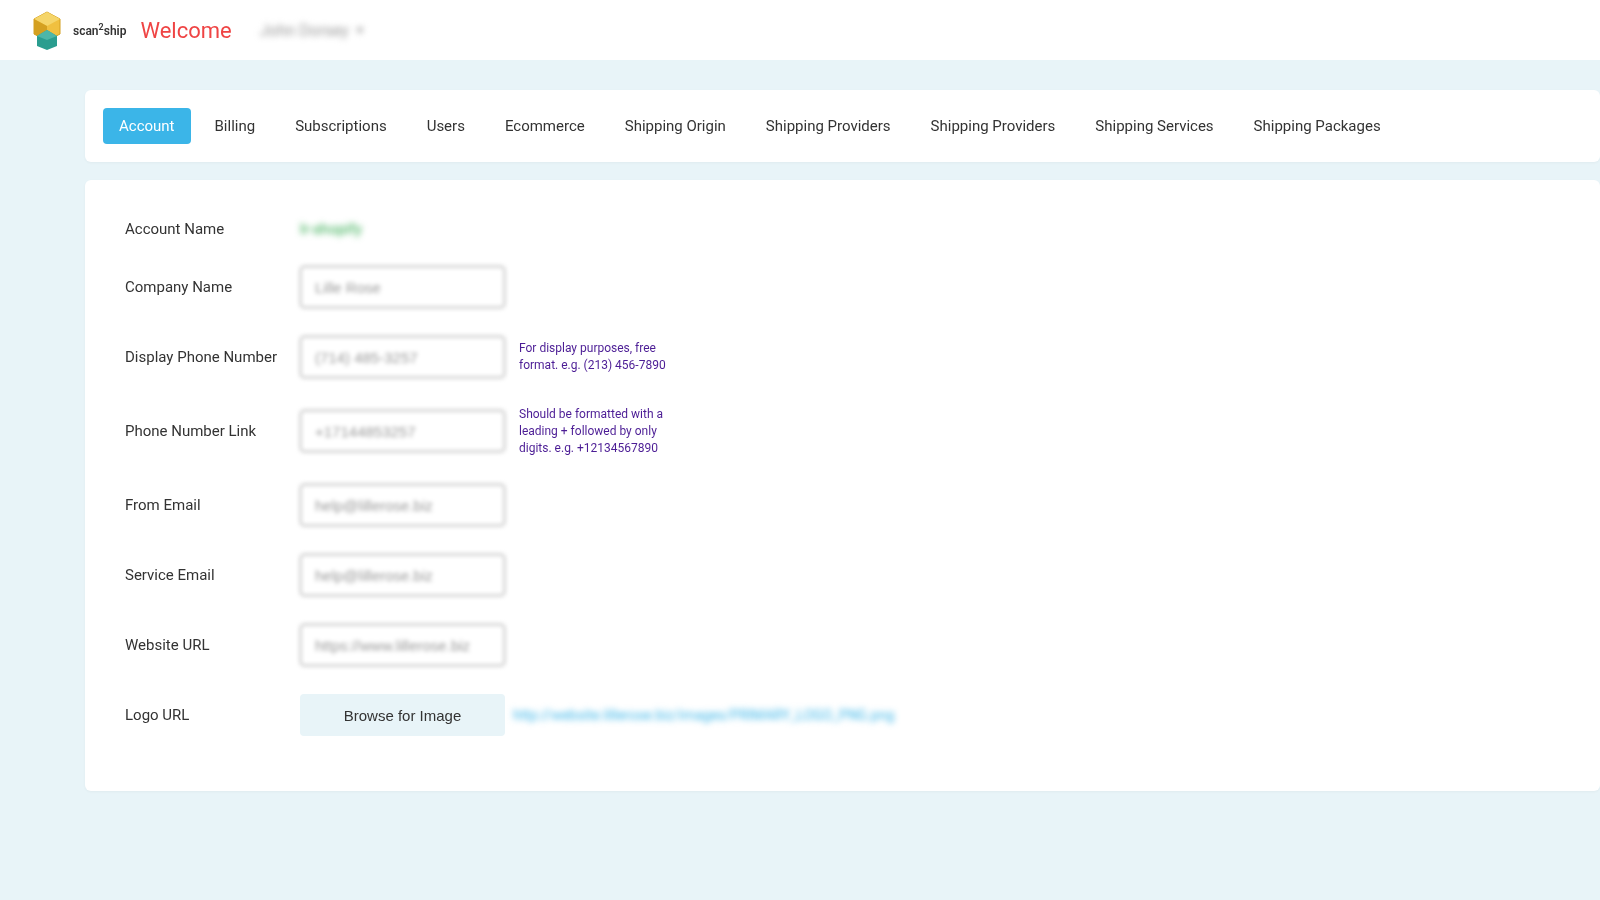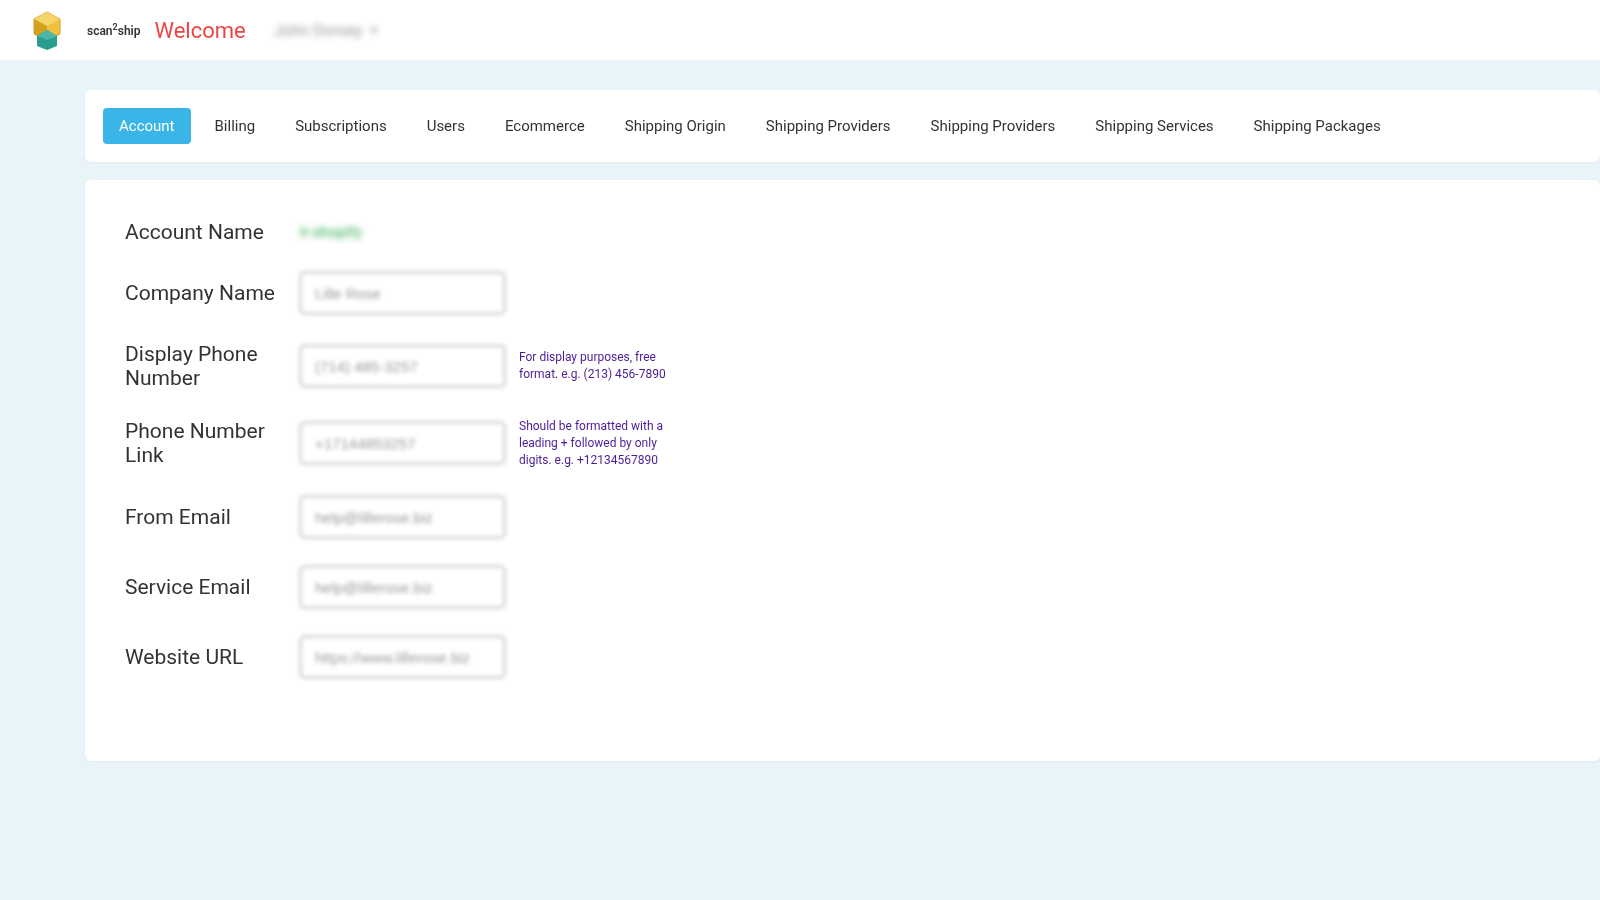--- a/index.html
+++ b/index.html
@@ -15,21 +15,21 @@
     .header {
       display: flex;
       align-items: center;
       padding: 10px 30px;
       background: #fff;
       gap: 10px;
     }
     .logo-block {
       display: flex;
       align-items: center;
-      gap: 23px;
+      gap: 9px;
       justify-content: flex-end;
     }
     .logo-icon {
       width: 34px;
       height: 40px;
       position: relative;
     }
     .logo-text {
       font-size: 12px;
       font-weight: 600;
@@ -88,21 +88,21 @@
       padding: 40px 40px 55px;
       box-shadow: 0 1px 3px rgba(0,0,0,0.04);
     }
     .form-row {
       display: flex;
       align-items: center;
       margin-bottom: 28px;
     }
     .form-label {
       width: 175px;
-      font-size: 21px;
+      font-size: 15px;
       color: #333;
       flex-shrink: 0;
     }
     .form-input {
       width: 205px;
       height: 42px;
       border: 1px solid #888;
       border-radius: 4px;
       padding: 0 14px;
       font-size: 15px;
@@ -211,14 +211,19 @@
     <div class="form-row">
       <div class="form-label">Service Email</div>
       <input class="form-input" value="help@lillerose.biz" style="">
     </div>
 
     <div class="form-row">
       <div class="form-label">Website URL</div>
       <input class="form-input" value="https://www.lillerose.biz" style="">
     </div>
 
+    <div class="form-row" style="margin-bottom:0;">
+      <div class="form-label">Logo URL</div>
+      <button class="browse-btn">Browse for Image</button>
+      <span class="logo-url-value">http://website.lillerose.biz/images/PRIMARY_LOGO_PNG.png</span>
+    </div>
   </div>
 </div>
 
 </body></html>

